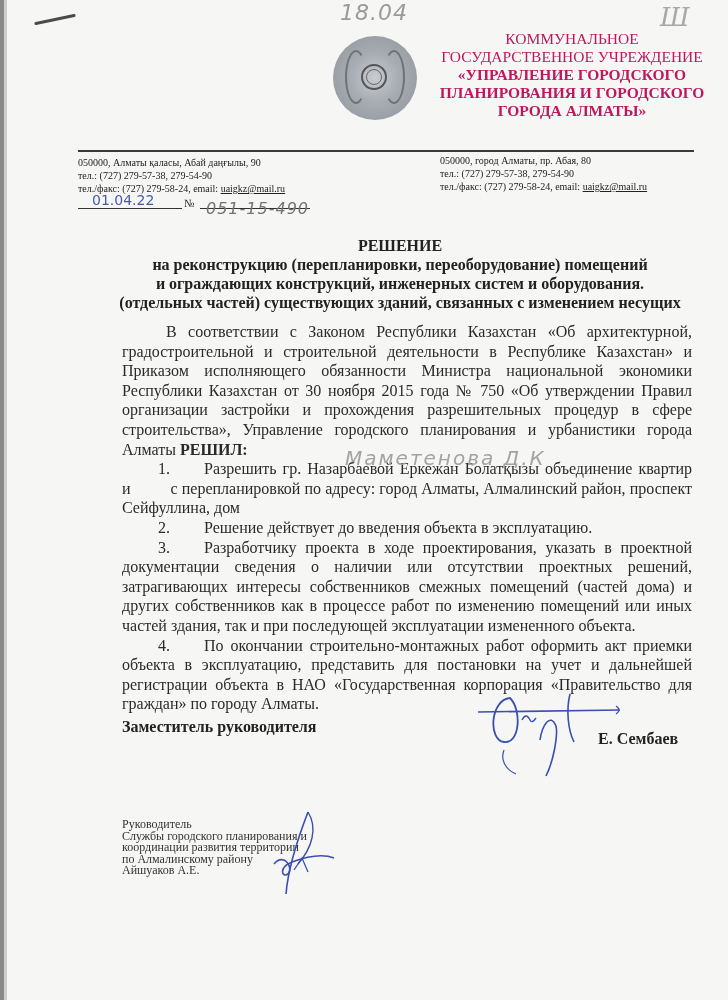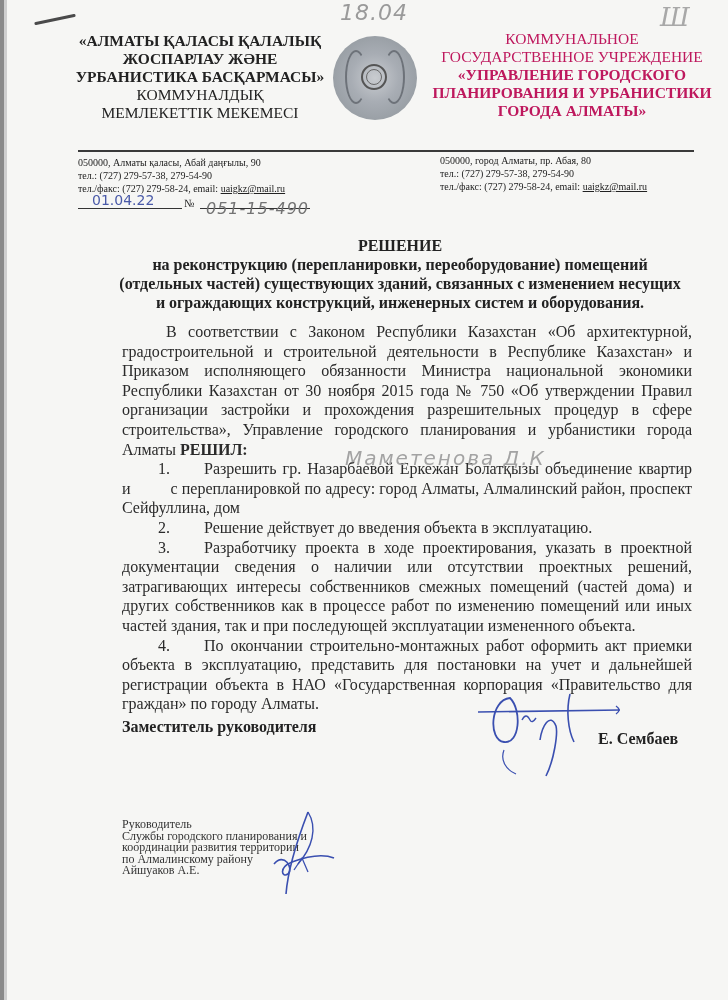--- a/index.html
+++ b/index.html
@@ -63,40 +63,33 @@
 <body>
 
 <div class="page">
   <div class="left-edge"></div>
   <div class="left-edge2"></div>
   <div class="corner-dash"></div>
 
   <div class="hand-date">18.04</div>
   <div class="hand-mark">Ш</div>
 
-  <div class="hdr-left">
-    <div class="b">«АЛМАТЫ ҚАЛАСЫ ҚАЛАЛЫҚ</div>
-    <div class="b">ЖОСПАРЛАУ ЖӘНЕ</div>
-    <div class="b">УРБАНИСТИКА БАСҚАРМАСЫ»</div>
-    <div>КОММУНАЛДЫҚ</div>
-    <div>МЕМЛЕКЕТТІК МЕКЕМЕСІ</div>
-  </div>
 
   <div class="emblem">
     <div class="wing-l"></div>
     <div class="wing-r"></div>
     <div class="ring"></div>
     <div class="ring2"></div>
   </div>
 
   <div class="hdr-right">
     <div>КОММУНАЛЬНОЕ</div>
     <div>ГОСУДАРСТВЕННОЕ УЧРЕЖДЕНИЕ</div>
     <div class="b">«УПРАВЛЕНИЕ ГОРОДСКОГО</div>
-    <div class="b">ПЛАНИРОВАНИЯ И УРБАНИСТИКИ</div>
+    <div class="b">ПЛАНИРОВАНИЯ И ГОРОДСКОГО</div>
     <div class="b">ГОРОДА АЛМАТЫ»</div>
   </div>
 
   <div class="rule"></div>
 
   <div class="addr addr-left">
     <div>050000, Алматы қаласы, Абай даңғылы, 90</div>
     <div>тел.: (727) 279-57-38, 279-54-90</div>
     <div><span>тел./факс: (727) 279-58-24, email: </span><span class="email">uaigkz@mail.ru</span></div>
   </div>
@@ -111,22 +104,22 @@
     <div class="u1"></div>
     <div class="h1">01.04.22</div>
     <div class="no">№</div>
     <div class="u2"></div>
     <div class="h2">051-15-490</div>
   </div>
 
   <div class="title-block">
     <div>РЕШЕНИЕ</div>
     <div>на реконструкцию (перепланировки, переоборудование) помещений</div>
+    <div>и ограждающих конструкций, инженерных систем и оборудования.</div>
     <div>(отдельных частей) существующих зданий, связанных с изменением несущих</div>
-    <div>и ограждающих конструкций, инженерных систем и оборудования.</div>
   </div>
 
   <div class="body">
     <p class="indent"><span>В соответствии с Законом Республики Казахстан «Об архитектурной, градостроительной и строительной деятельности в Республике Казахстан» и Приказом исполняющего обязанности Министра национальной экономики Республики Казахстан от 30 ноября 2015 года № 750 «Об утверждении Правил организации застройки и прохождения разрешительных процедур в сфере строительства», Управление городского планирования и урбанистики города Алматы </span><b>РЕШИЛ:</b></p>
     <p class="item"><span class="num">1.</span><span>Разрешить гр. Назарбаевой Еркежан Болатқызы объединение квартир и</span><span class="gap1"></span><span>с перепланировкой по адресу: город Алматы, Алмалинский район, проспект Сейфуллина, дом</span></p>
     <p class="item"><span class="num">2.</span><span>Решение действует до введения объекта в эксплуатацию.</span></p>
     <p class="item"><span class="num">3.</span><span>Разработчику проекта в ходе проектирования, указать в проектной документации сведения о наличии или отсутствии проектных решений, затрагивающих интересы собственников смежных помещений (частей дома) и других собственников как в процессе работ по изменению помещений или иных частей здания, так и при последующей эксплуатации измененного объекта.</span></p>
     <p class="item"><span class="num">4.</span><span>По окончании строительно-монтажных работ оформить акт приемки объекта в эксплуатацию, представить для постановки на учет и дальнейшей регистрации объекта в НАО «Государственная корпорация «Правительство для граждан» по городу Алматы.</span></p>
   </div>
 

